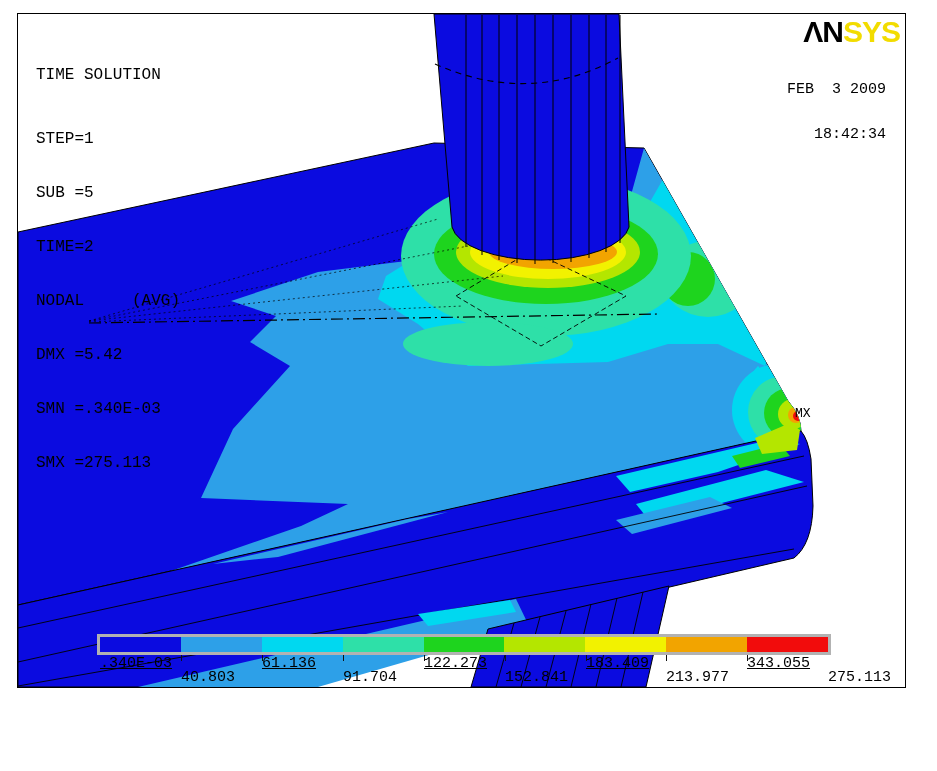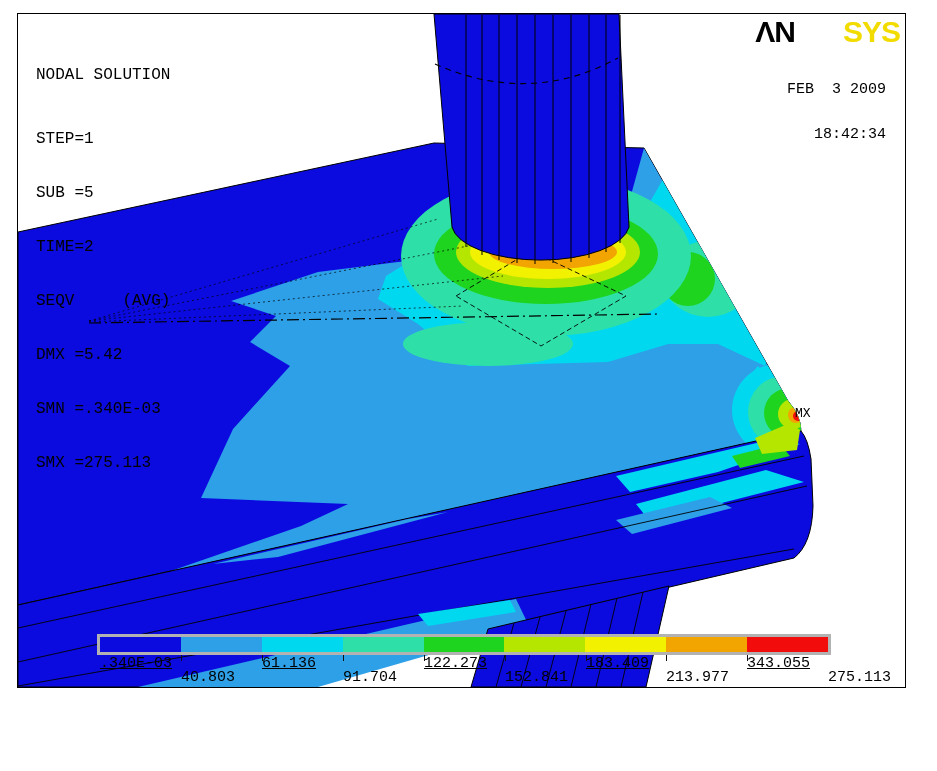--- a/index.html
+++ b/index.html
@@ -14,21 +14,21 @@
   .frame{position:absolute;left:17px;top:13px;width:889px;height:675px;
          border:1px solid #000;background:#fff;}
   .plot{position:absolute;left:0;top:0;width:887px;height:673px;}
 
   .info{position:absolute;left:18px;top:16px;font-size:16px;line-height:18px;
         white-space:pre;letter-spacing:0;}
   .info .title-line{margin-bottom:10px;}
 
   .logo{position:absolute;top:3px;right:5px;font-family:"Liberation Sans","DejaVu Sans",sans-serif;
         font-size:30px;font-weight:900;letter-spacing:-1px;line-height:30px;}
-  .logo .yel{color:var(--logo-yellow);margin-left:48px;}
+  .logo .yel{color:var(--logo-yellow);}
   .datetime{position:absolute;top:38px;right:19px;font-size:15px;line-height:15px;
             text-align:right;white-space:pre;}
 
   .legend-bar{position:absolute;left:79px;top:620px;width:734px;height:21px;
               border:3px solid #b2b2b2;background:#b2b2b2;display:flex;}
   .legend-bar div{flex:1;height:15px;}
   .sw1{background:var(--c1);} .sw2{background:var(--c2);} .sw3{background:var(--c3);}
   .sw4{background:var(--c4);} .sw5{background:var(--c5);} .sw6{background:var(--c6);}
   .sw7{background:var(--c7);} .sw8{background:var(--c8);} .sw9{background:var(--c9);}
 
@@ -131,25 +131,25 @@
         <path d="M588,1 L588,238"></path>
           <path d="M602,1 L602,229"></path>
       </g>
       <path d="M417,50 Q512,92 600,44" fill="none" stroke="#000" stroke-width="1.1" stroke-dasharray="6,5"></path>
     </g>
 
     <text x="777" y="403" font-size="13" fill="#000" font-family="Liberation Mono, DejaVu Sans Mono, monospace">MX</text>
   </svg>
 
   <div class="info">
-    <div class="title-line">NODAL SOLUTION</div>
+    <div class="title-line">TIME SOLUTION</div>
     <div>STEP=1</div>
     <div>SUB =5</div>
     <div>TIME=2</div>
-    <div>SEQV     (AVG)</div>
+    <div>NODAL     (AVG)</div>
     <div>DMX =5.42</div>
     <div>SMN =.340E-03</div>
     <div>SMX =275.113</div>
   </div>
 
   <div class="logo"><span>ΛN</span><span class="yel">SYS</span></div>
   <div class="datetime">
     <div>FEB  3 2009</div>
     <div>18:42:34</div>
   </div>

